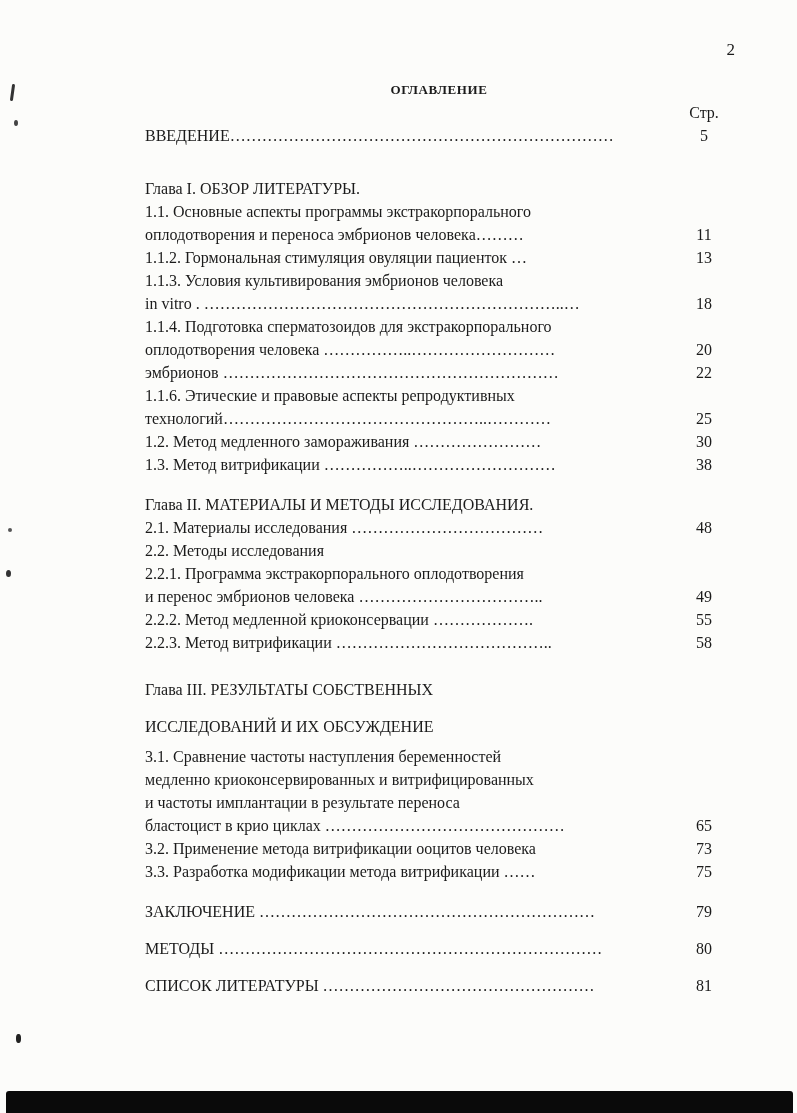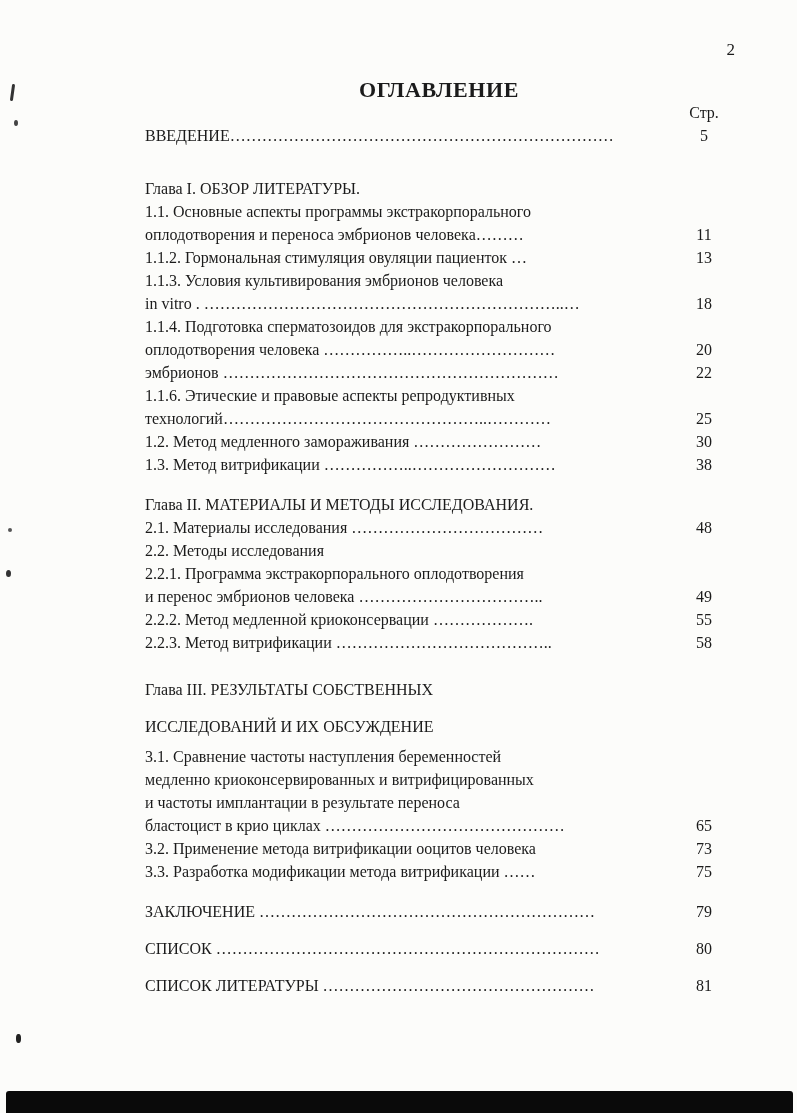--- a/index.html
+++ b/index.html
@@ -25,21 +25,21 @@
     top: 38px;
     right: 62px;
     font-size: 17px;
   }
   .toc {
     margin: 40px 64px 0 145px;
   }
   .title {
     font-weight: bold;
     text-align: center;
-    font-size: 22px;
+    font-size: 13px;
     letter-spacing: 0.6px;
     line-height: 23px;
   }
   .line, .str-row {
     display: flex;
     gap: 45px;
   }
   .txt {
     flex: 1 1 auto;
     min-width: 0;
@@ -234,21 +234,21 @@
       </div>
       <div class="section section-4">
         <div class="entry">
           <div class="line last">
             <span class="txt">ЗАКЛЮЧЕНИЕ ………………………………………………………</span>
             <span class="pg">79</span>
           </div>
         </div>
         <div class="entry">
           <div class="line last">
-            <span class="txt">СПИСОК ………………………………………………………………</span>
+            <span class="txt">МЕТОДЫ ………………………………………………………………</span>
             <span class="pg">80</span>
           </div>
         </div>
         <div class="entry">
           <div class="line last">
             <span class="txt">СПИСОК ЛИТЕРАТУРЫ ……………………………………………</span>
             <span class="pg">81</span>
           </div>
         </div>
       </div>

